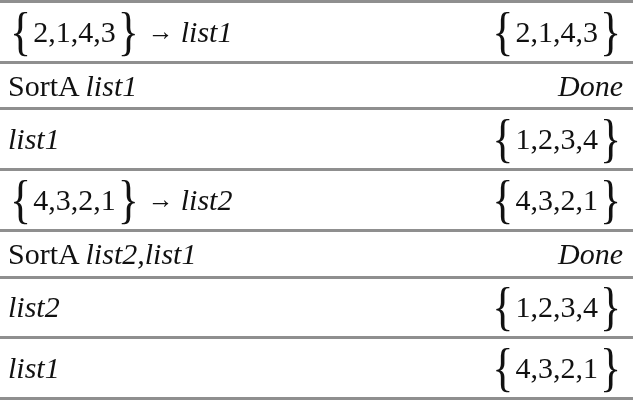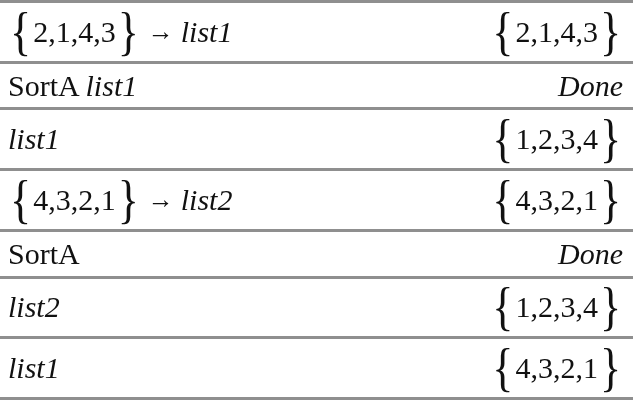--- a/index.html
+++ b/index.html
@@ -69,21 +69,21 @@
     </div>
     <div class="row">
       <div class="cell expr"><span class="seg seg-var">list1</span></div>
       <div class="cell result"><span class="seg seg-brace">{</span><span class="seg seg-plain">1,2,3,4</span><span class="seg seg-brace">}</span></div>
     </div>
     <div class="row">
       <div class="cell expr"><span class="seg seg-brace">{</span><span class="seg seg-plain">4,3,2,1</span><span class="seg seg-brace">}</span><span class="seg seg-arrow">→</span><span class="seg seg-var">list2</span></div>
       <div class="cell result"><span class="seg seg-brace">{</span><span class="seg seg-plain">4,3,2,1</span><span class="seg seg-brace">}</span></div>
     </div>
     <div class="row">
-      <div class="cell expr"><span class="seg seg-plain">SortA </span></div>
+      <div class="cell expr"><span class="seg seg-plain">SortA </span><span class="seg seg-var">list2,list1</span></div>
       <div class="cell result"><span class="seg seg-result">Done</span></div>
     </div>
     <div class="row">
       <div class="cell expr"><span class="seg seg-var">list2</span></div>
       <div class="cell result"><span class="seg seg-brace">{</span><span class="seg seg-plain">1,2,3,4</span><span class="seg seg-brace">}</span></div>
     </div>
     <div class="row">
       <div class="cell expr"><span class="seg seg-var">list1</span></div>
       <div class="cell result"><span class="seg seg-brace">{</span><span class="seg seg-plain">4,3,2,1</span><span class="seg seg-brace">}</span></div>
     </div>

